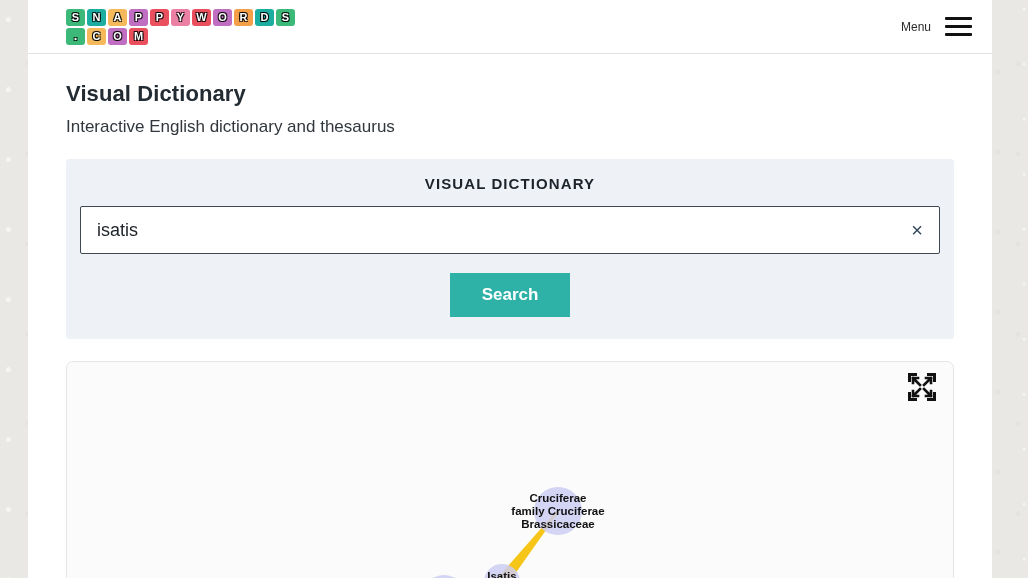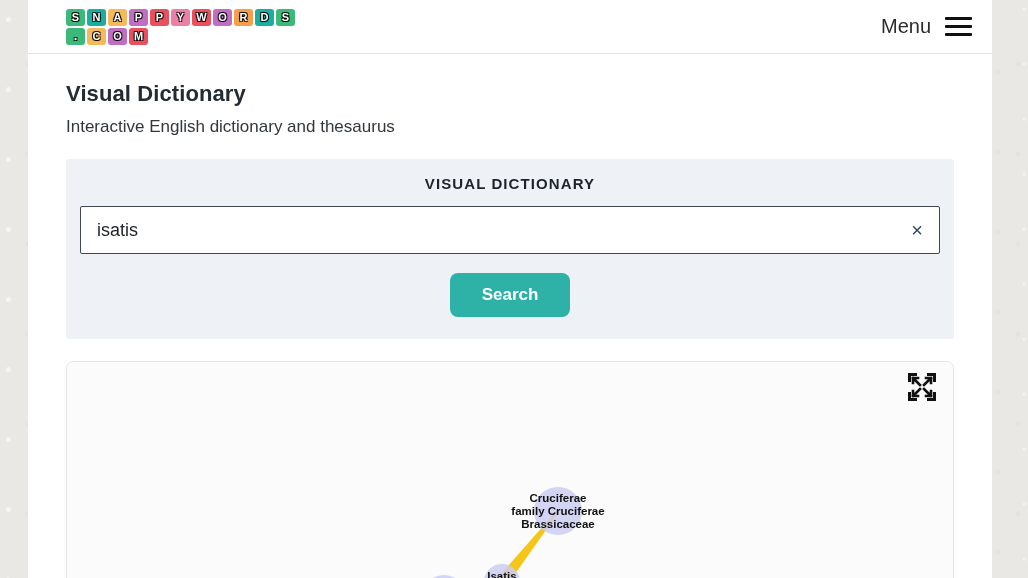--- a/index.html
+++ b/index.html
@@ -74,21 +74,21 @@
       -1px  1px 0 rgba(0,0,0,.85),
        1px  1px 0 rgba(0,0,0,.85);
   }
   .menu-wrap {
     display: flex;
     align-items: center;
     gap: 14px;
     cursor: pointer;
   }
   .menu-label {
-    font-size: 20px;
+    font-size: 12px;
     color: #2b2b2b;
     font-family: "Liberation Sans", sans-serif;
   }
   .hamburger {
     display: flex;
     flex-direction: column;
     justify-content: space-between;
     width: 27px;
     height: 19px;
     cursor: pointer;
@@ -162,21 +162,21 @@
     font-size: 20px;
     line-height: 1;
     cursor: pointer;
     padding: 2px 6px;
     font-family: "Liberation Sans", sans-serif;
   }
   .search-btn-wrap { text-align: center; margin-top: 19px; }
   .search-btn {
     background: #2eb2a8;
     border: 0;
-    border-radius: 8px;
+    border-radius: 0;
     color: #ffffff;
     font-family: "Liberation Sans", sans-serif;
     font-size: 17px;
     font-weight: bold;
     padding: 12px 32px;
     cursor: pointer;
   }
 
   
   .graph-panel {

